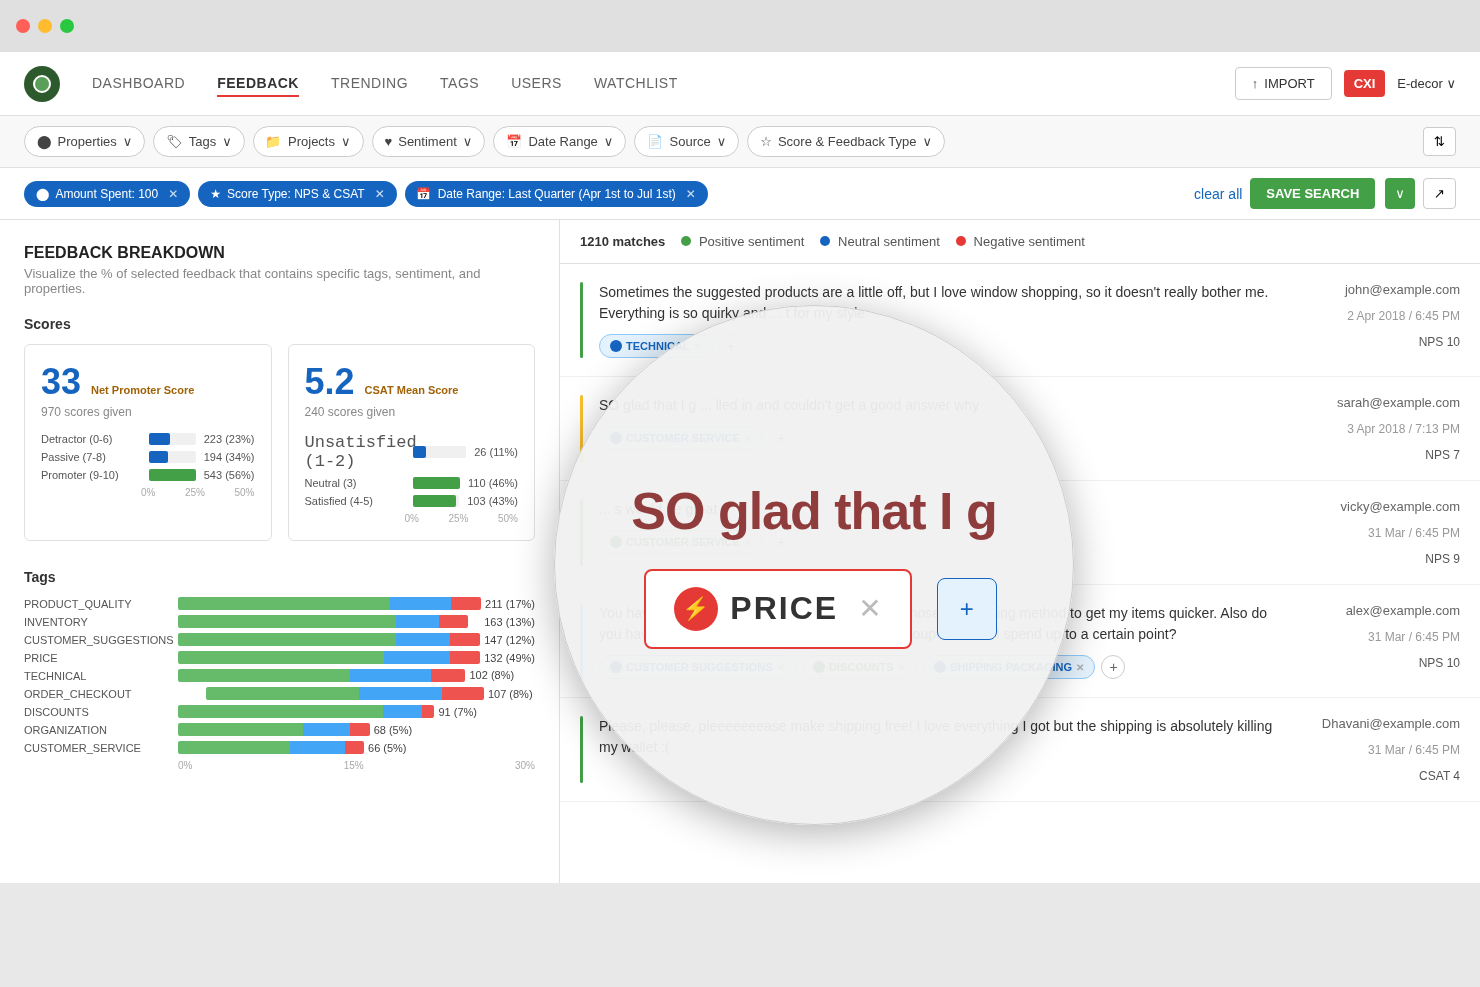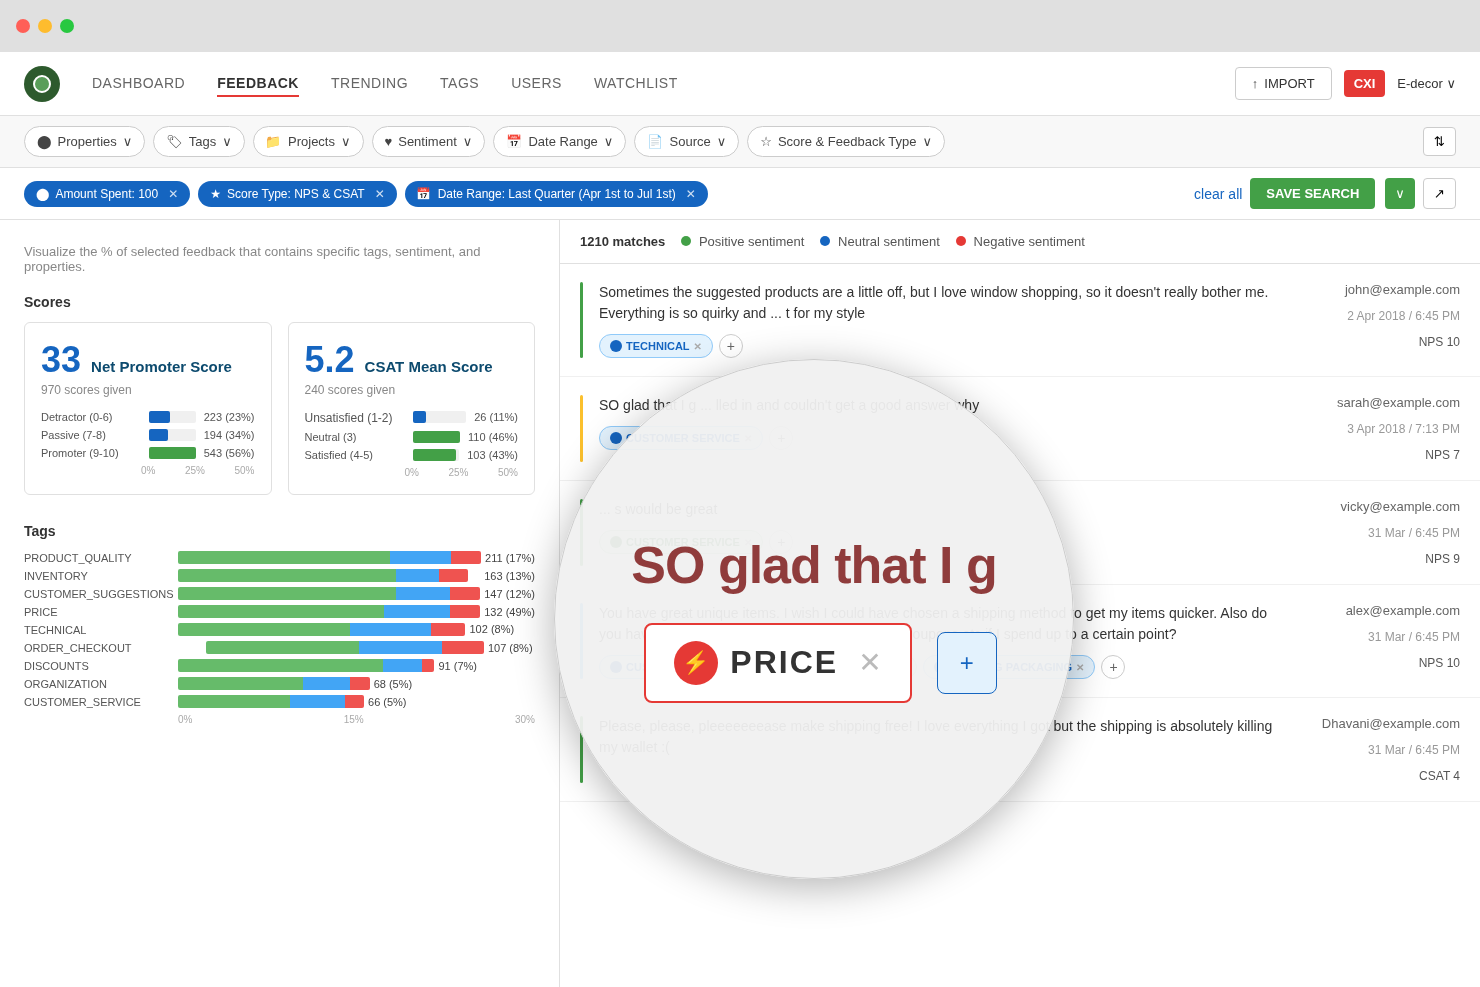--- a/index.html
+++ b/index.html
@@ -6,21 +6,21 @@
     body { font-family: -apple-system, BlinkMacSystemFont, 'Segoe UI', sans-serif; background: #e8e8e8; width: 1480px; height: 987px; overflow: hidden; }
 
     
     .title-bar { background: #e0e0e0; height: 52px; display: flex; align-items: center; padding: 0 16px; gap: 8px; }
     .traffic-light { width: 14px; height: 14px; border-radius: 50%; }
     .tl-red { background: #ff5f57; }
     .tl-yellow { background: #febc2e; }
     .tl-green { background: #28c840; }
 
     
-    .app { background: #fff; margin: 0; height: 935px; display: flex; flex-direction: column; }
+    .app { background: #fff; margin: 0; height: 831px; display: flex; flex-direction: column; }
 
     
     .nav { background: #fff; height: 64px; display: flex; align-items: center; padding: 0 24px; border-bottom: 1px solid #e0e0e0; gap: 0; }
     .nav-logo { width: 36px; height: 36px; border-radius: 50%; background: #2d5a2d; display: flex; align-items: center; justify-content: center; margin-right: 32px; }
     .nav-logo-inner { width: 18px; height: 18px; border-radius: 50%; background: #5a9e5a; border: 2px solid #fff; }
     .nav-items { display: flex; gap: 32px; flex: 1; }
     .nav-item { font-size: 14px; font-weight: 500; color: #666; text-decoration: none; padding: 4px 0; cursor: pointer; letter-spacing: 0.5px; }
     .nav-item.active { color: #333; border-bottom: 2px solid #e53935; font-weight: 700; }
     .nav-right { display: flex; align-items: center; gap: 12px; }
     .import-btn { border: 1px solid #ccc; background: #fff; padding: 8px 16px; border-radius: 4px; font-size: 13px; color: #333; cursor: pointer; display: flex; align-items: center; gap: 6px; }
@@ -45,23 +45,23 @@
     .share-btn { border: 1px solid #ccc; background: #fff; padding: 7px 10px; border-radius: 4px; cursor: pointer; }
 
     
     .left-panel { width: 560px; min-width: 560px; border-right: 1px solid #e0e0e0; padding: 24px; overflow-y: auto; }
     .section-title { font-size: 16px; font-weight: 700; color: #222; margin-bottom: 4px; }
     .section-desc { font-size: 13px; color: #888; margin-bottom: 20px; }
 
     .scores-grid { display: flex; gap: 16px; margin-bottom: 28px; }
     .score-card { flex: 1; border: 1px solid #e0e0e0; border-radius: 6px; padding: 16px; }
     .score-big { font-size: 36px; font-weight: 700; color: #1565c0; }
-    .score-label { font-size: 15px; font-weight: 600; color: #0c4a6e; margin-bottom: 2px; }
+    .score-label { font-size: 11px; font-weight: 600; color: #a16207; margin-bottom: 2px; }
     .score-sub { font-size: 12px; color: #888; margin-bottom: 14px; }
-    .score-row { display: flex; align-items: flex-start; gap: 8px; margin-bottom: 6px; font-size: 12px; color: #555; }
+    .score-row { display: flex; align-items: center; gap: 8px; margin-bottom: 6px; font-size: 12px; color: #555; }
     .score-bar-bg { flex: 1; background: #f0f0f0; border-radius: 2px; height: 12px; }
     .score-bar { height: 12px; border-radius: 2px; background: #1565c0; }
     .score-bar-green { background: #43a047; }
     .score-bar-axis { display: flex; justify-content: space-between; font-size: 10px; color: #aaa; margin-top: 4px; }
 
     .tags-section { }
     .tag-row { display: flex; align-items: center; gap: 6px; margin-bottom: 5px; font-size: 11px; color: #444; }
     .tag-name { width: 148px; min-width: 148px; font-size: 11px; color: #555; }
     .tag-bar-green { background: #66bb6a; }
     .tag-bar-blue { background: #42a5f5; }
@@ -196,20 +196,21 @@
     </span>
     <span class="clear-all">clear all</span>
     <button class="save-search-btn">SAVE SEARCH</button>
     <button class="save-search-dropdown">∨</button>
     <button class="share-btn">↗</button>
   </div>
 
   <div class="content-area">
 
     <div class="left-panel">
+      <div class="section-title">FEEDBACK BREAKDOWN</div>
       <div class="section-desc">Visualize the % of selected feedback that contains specific tags, sentiment,
 and properties.</div>
 
       <div style="font-size:14px;font-weight:600;color:#333;margin-bottom:12px;">Scores</div>
 
       <div class="scores-grid">
 
         <div class="score-card">
           <div style="display:flex;align-items:baseline;gap:10px;margin-bottom:2px;">
             <span class="score-big">33</span>
@@ -247,21 +248,21 @@
           </div>
         </div>
 
         <div class="score-card">
           <div style="display:flex;align-items:baseline;gap:10px;margin-bottom:2px;">
             <span class="score-big">5.2</span>
             <span class="score-label">CSAT Mean Score</span>
           </div>
           <div class="score-sub">240 scores given</div>
           <div class="score-row">
-            <span style="width:100px;font-size:12px;">Unsatisfied (1-2)</span>
+            <span style="width:100px;font-size:17px;font-family:Liberation Mono, monospace;">Unsatisfied (1-2)</span>
             <div class="score-bar-bg">
               <div class="score-bar" style="width:25%;"></div>
             </div>
             <span style="font-size:11px;white-space:nowrap;">26 (11%)</span>
           </div>
           <div class="score-row">
             <span style="width:100px;font-size:11px;">Neutral (3)</span>
             <div class="score-bar-bg">
               <div class="score-bar score-bar-green" style="width:100%;"></div>
             </div>

